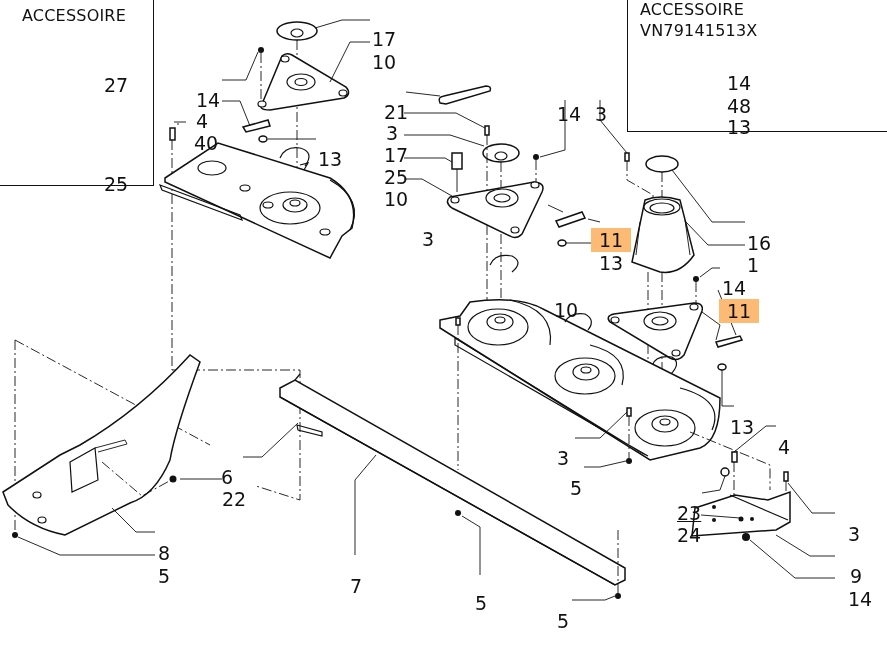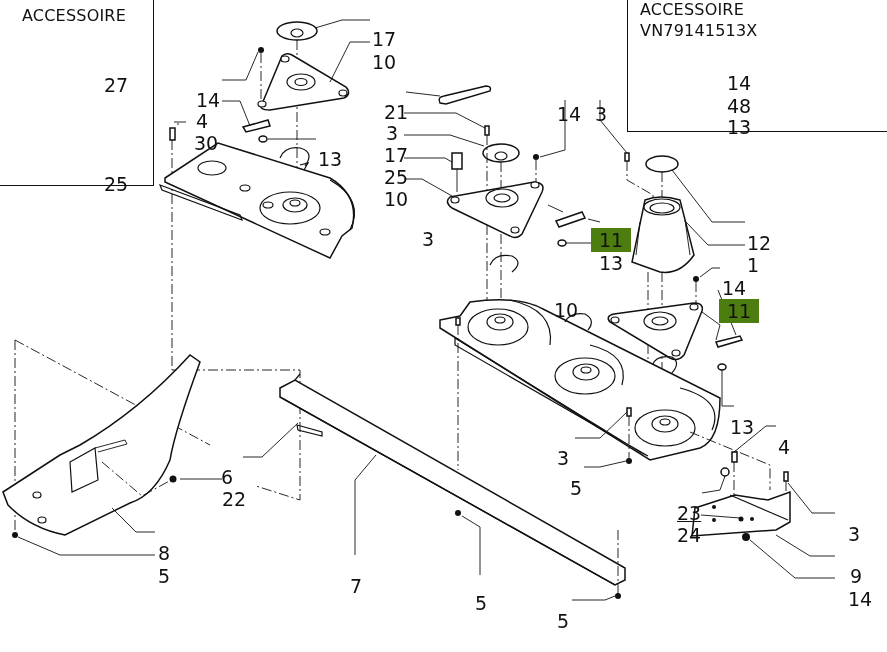--- a/index.html
+++ b/index.html
@@ -8,21 +8,21 @@
   #stage { position: absolute; left: 0; top: 0; width: 887px; height: 564px; }
   svg { position: absolute; left: 0; top: 0; }
   .ln { stroke: #111; stroke-width: 1.2; fill: none; }
   .lt { stroke: #111; stroke-width: 0.9; fill: none; }
   .part { stroke: #111; stroke-width: 1.5; fill: #fff; }
   .dash { stroke: #111; stroke-width: 0.9; fill: none; stroke-dasharray: 10 3 2 3; }
   .dot { fill: #111; }
   .hole { stroke: #111; stroke-width: 1.2; fill: #fff; }
   .callout { position: absolute; font-size: 19px; line-height: 18px; color: #111;
              white-space: nowrap; margin-top: 20px; }
-  .hl { background: #4d7c0f; padding: 3px 8px 3px 8px; }
+  .hl { background: #fdba74; padding: 3px 8px 3px 8px; }
   .accbox { position: absolute; border: 1.4px solid #111; background: #fff; }
   .acc-title { position: absolute; font-size: 16px; line-height: 22px; color: #111;
                white-space: nowrap; letter-spacing: 0.2px; }
 </style>
 </head>
 <body>
 
 <div id="stage">
 
 <svg width="887" height="652" viewBox="0 0 887 652">
@@ -268,35 +268,35 @@
 <div class="acc-title" style="left:640px; top:-1px;">ACCESSOIRE</div>
 <div class="acc-title" style="left:640px; top:20px;">VN79141513X</div>
 <div class="callout" style="left:727px; top:54px;">14</div>
 <div class="callout" style="left:727px; top:77px;">48</div>
 <div class="callout" style="left:727px; top:98px;">13</div>
 
 <div class="callout" style="left:372px; top:10px;">17</div>
 <div class="callout" style="left:372px; top:33px;">10</div>
 <div class="callout" style="left:196px; top:71px;">14</div>
 <div class="callout" style="left:196px; top:92px;">4</div>
-<div class="callout" style="left:194px; top:114px;">30</div>
+<div class="callout" style="left:194px; top:114px;">40</div>
 <div class="callout" style="left:318px; top:130px;">13</div>
 
 <div class="callout" style="left:384px; top:83px;">21</div>
 <div class="callout" style="left:386px; top:104px;">3</div>
 <div class="callout" style="left:384px; top:126px;">17</div>
 <div class="callout" style="left:384px; top:148px;">25</div>
 <div class="callout" style="left:384px; top:170px;">10</div>
 <div class="callout" style="left:557px; top:85px;">14</div>
 <div class="callout" style="left:595px; top:85px;">3</div>
 <div class="callout hl" style="left:591px; top:208px;">11</div>
 <div class="callout" style="left:599px; top:234px;">13</div>
 <div class="callout" style="left:422px; top:210px;">3</div>
 
-<div class="callout" style="left:747px; top:214px;">12</div>
+<div class="callout" style="left:747px; top:214px;">16</div>
 <div class="callout" style="left:747px; top:236px;">1</div>
 <div class="callout" style="left:722px; top:259px;">14</div>
 <div class="callout hl" style="left:719px; top:279px;">11</div>
 <div class="callout" style="left:554px; top:281px;">10</div>
 <div class="callout" style="left:730px; top:398px;">13</div>
 
 <div class="callout" style="left:557px; top:429px;">3</div>
 <div class="callout" style="left:778px; top:418px;">4</div>
 <div class="callout" style="left:570px; top:459px;">5</div>
 <div class="callout" style="left:677px; top:484px;text-decoration:underline;">23</div>

